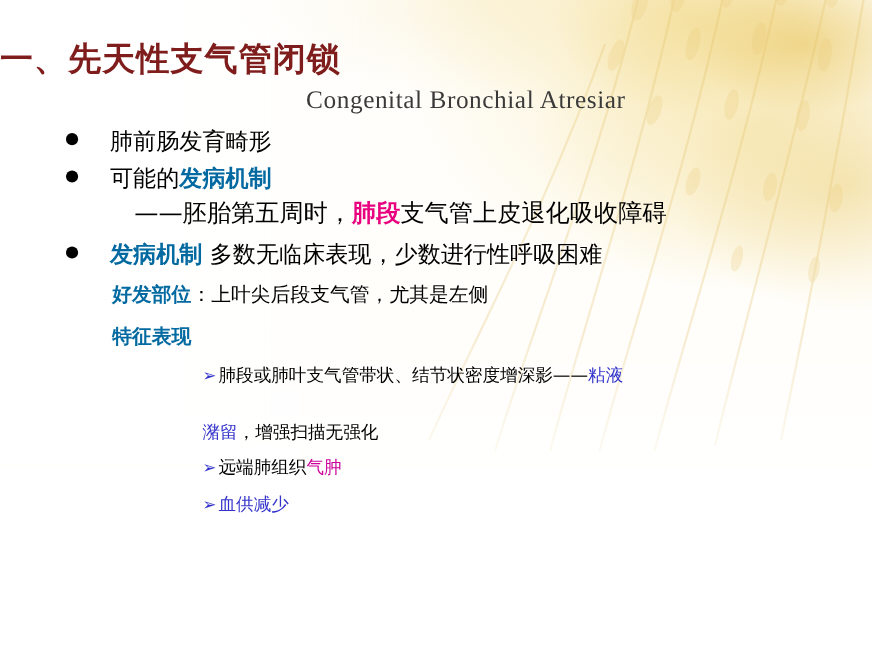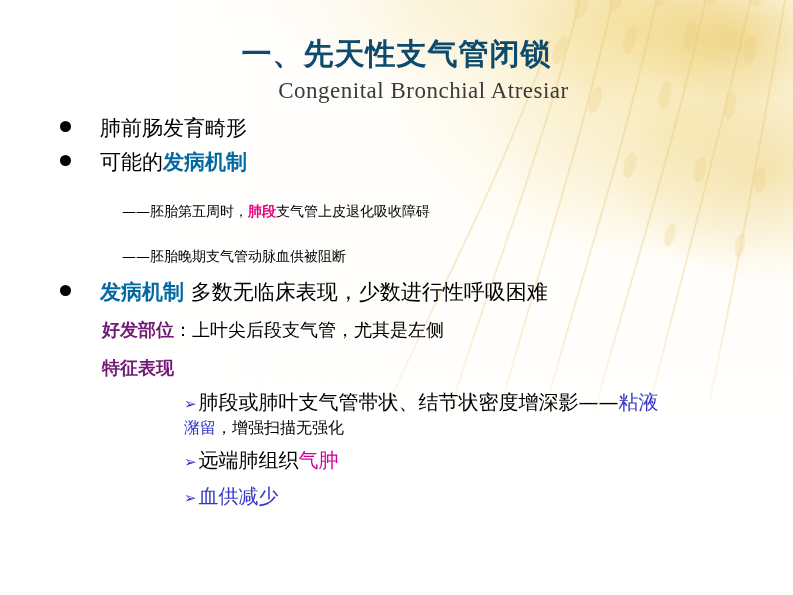--- a/index.html
+++ b/index.html
@@ -76,25 +76,25 @@
   
   .content {
     position: absolute;
     inset: 0;
   }
   .title-cn {
     position: absolute;
     left: 0;
     top: 34px;
     width: 793px;
-    text-align: center;
+    text-align: left;
     font-family: "DejaVu Sans", sans-serif;
     font-size: 30px;
     font-weight: bold;
-    color: #0c4a6e;
+    color: #7f1d1d;
     letter-spacing: 1px;
   }
   .title-en {
     position: absolute;
     left: 0;
     top: 78px;
     width: 793px;
     text-align: center;
     font-family: "Liberation Serif", serif;
     font-size: 23px;
@@ -137,25 +137,24 @@
     color: #000000;
     white-space: nowrap;
   }
 
   
   .l2 {
     margin-left: 62px;
     margin-bottom: 3px;
   }
   .l2 .text {
-    font-size: 14px;
+    font-size: 22px;
     line-height: 26px;
     color: #000000;
     white-space: nowrap;
-    margin-top: 16px;
   }
 
   
   .l2b {
     margin-left: 42px;
     margin-bottom: 2px;
   }
   .l2b .text {
     font-size: 18px;
     line-height: 28px;
@@ -167,36 +166,37 @@
     margin-left: 124px;
   }
   .l3 .arrow {
     flex: 0 0 auto;
     font-size: 15px;
     color: #3333cc;
     margin-right: 2px;
     line-height: 24px;
   }
   .l3 .text {
-    font-size: 20px;
+    font-size: 16px;
     line-height: 24px;
     color: #000000;
   }
   .l3-cont {
     margin-left: 124px;
   }
   .l3-cont .text {
     font-size: 16px;
     line-height: 24px;
     color: #000000;
+    margin-top: 28px;
   }
 
   .pink { color: #0369a1; font-weight: bold; }
   .magenta { color: #e8007f; font-weight: bold; }
-  .teal { color: #701a75; font-weight: bold; }
+  .teal { color: #0369a1; font-weight: bold; }
   .blue { color: #3333cc; }
   .mag2 { color: #cc0099; }
   .blk { color: #000000; }
   .nowrap { white-space: nowrap; }
 </style>
 </head>
 <body>
 
 <div class="slide">
 
@@ -252,23 +252,20 @@
 
       <div class="row l1">
         <span class="bullet"></span>
         <span class="text"><span class="blk">可能的</span><span class="pink">发病机制</span></span>
       </div>
 
       <div class="row l2">
         <span class="text"><span class="blk">——胚胎第五周时，</span><span class="magenta">肺段</span><span class="blk">支气管上皮退化吸收障碍</span></span>
       </div>
 
-      <div class="row l2">
-        <span class="text"><span class="blk">——胚胎晚期支气管动脉血供被阻断</span></span>
-      </div>
 
       <div style="height:6px"></div>
 
       <div class="row l1">
         <span class="bullet"></span>
         <span class="text"><span class="pink">发病机制</span><span class="blk"> 多数无临床表现，少数进行性呼吸困难</span></span>
       </div>
 
 
       <div style="height:4px"></div>

